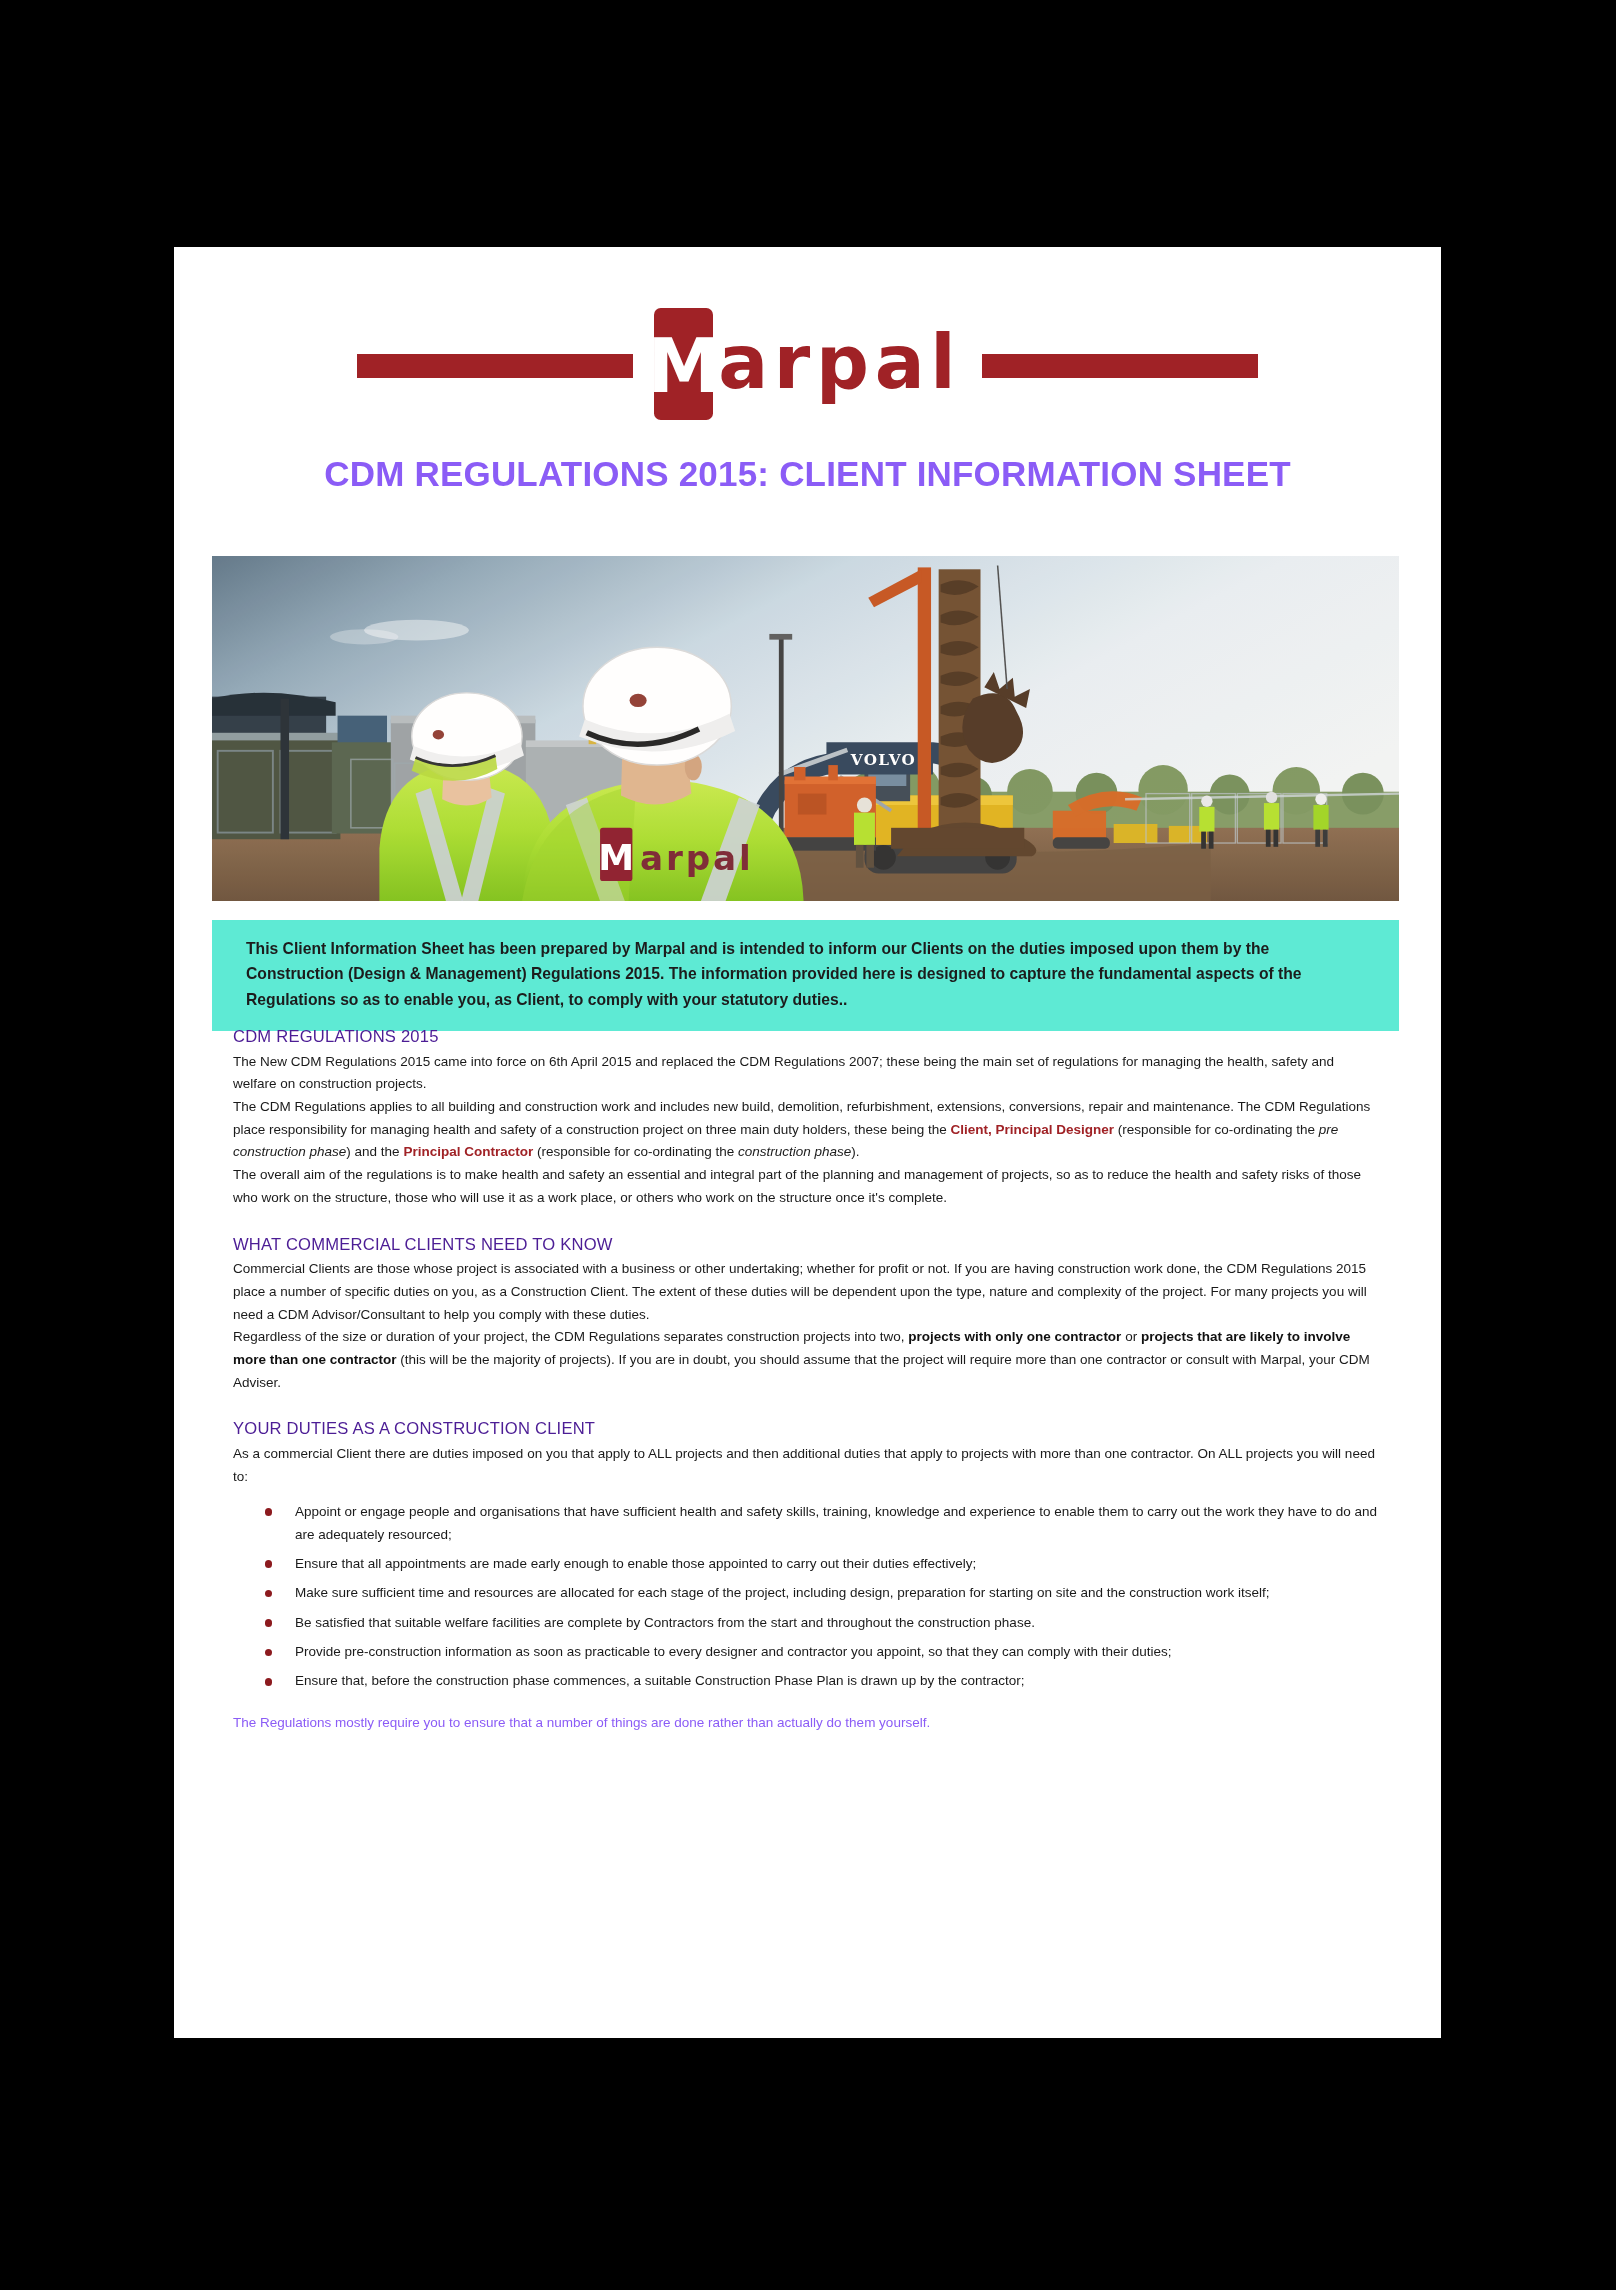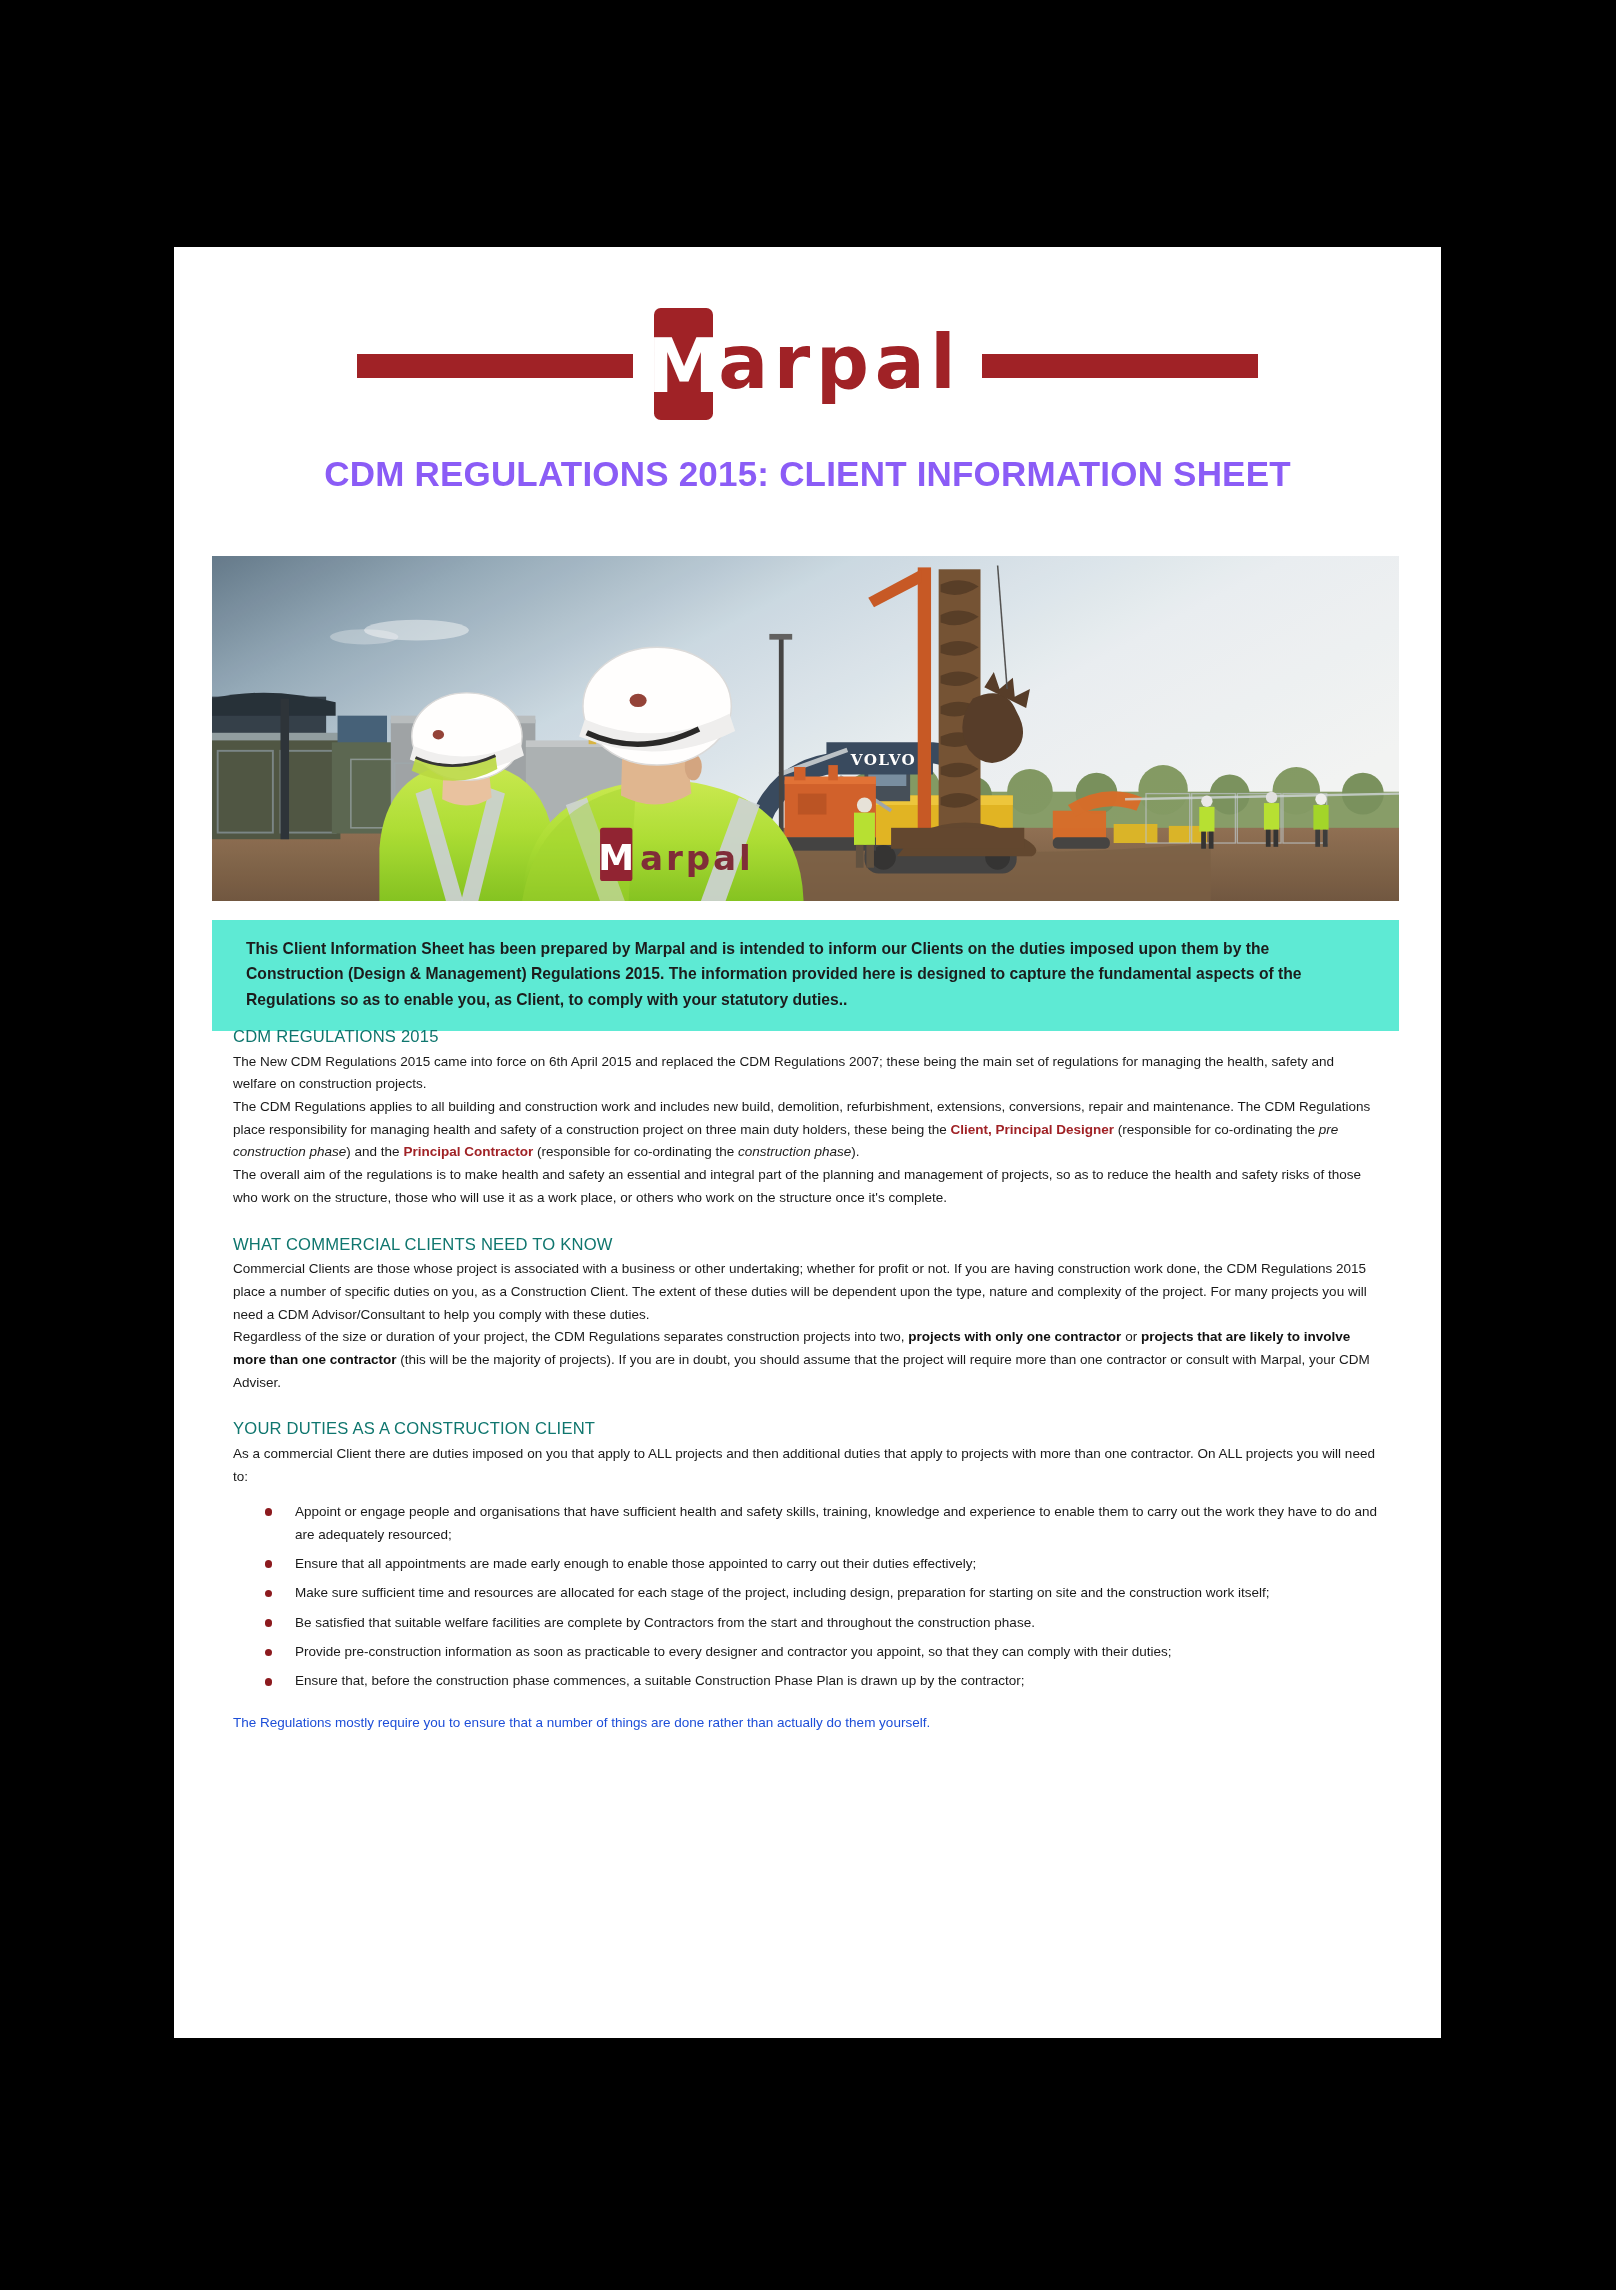--- a/index.html
+++ b/index.html
@@ -102,21 +102,21 @@
     line-height: 1.62;
   }
 
   
   .body-wrap {
     position: absolute;
     left: 59px; top: 780px;
     width: 1146px;
   }
   h2.sec {
-    color: #0f766e;
+    color: #4c1d95;
     font-size: 16.6px;
     font-weight: normal;
     margin-top: 25px;
     margin-bottom: 3.8px;
     letter-spacing: 0.2px;
   }
   h2.sec.first { margin-top: 0; }
   p.para {
     color: #1a1a1a;
     font-size: 13.5px;
@@ -144,21 +144,21 @@
     content: "";
     position: absolute;
     left: 1.9px; top: 7.6px;
     width: 7.6px; height: 7.6px;
     border-radius: 50%;
     background: #8C1A1E;
   }
   p.closing {
     margin-top: 19px;
     padding-left: 0;
-    color: #1d4ed8;
+    color: #8b5cf6;
     font-size: 13.5px;
     line-height: 1.68;
   }
 </style>
 </head>
 <body>
 
 <div id="page">
 
   <div class="logo-band">

